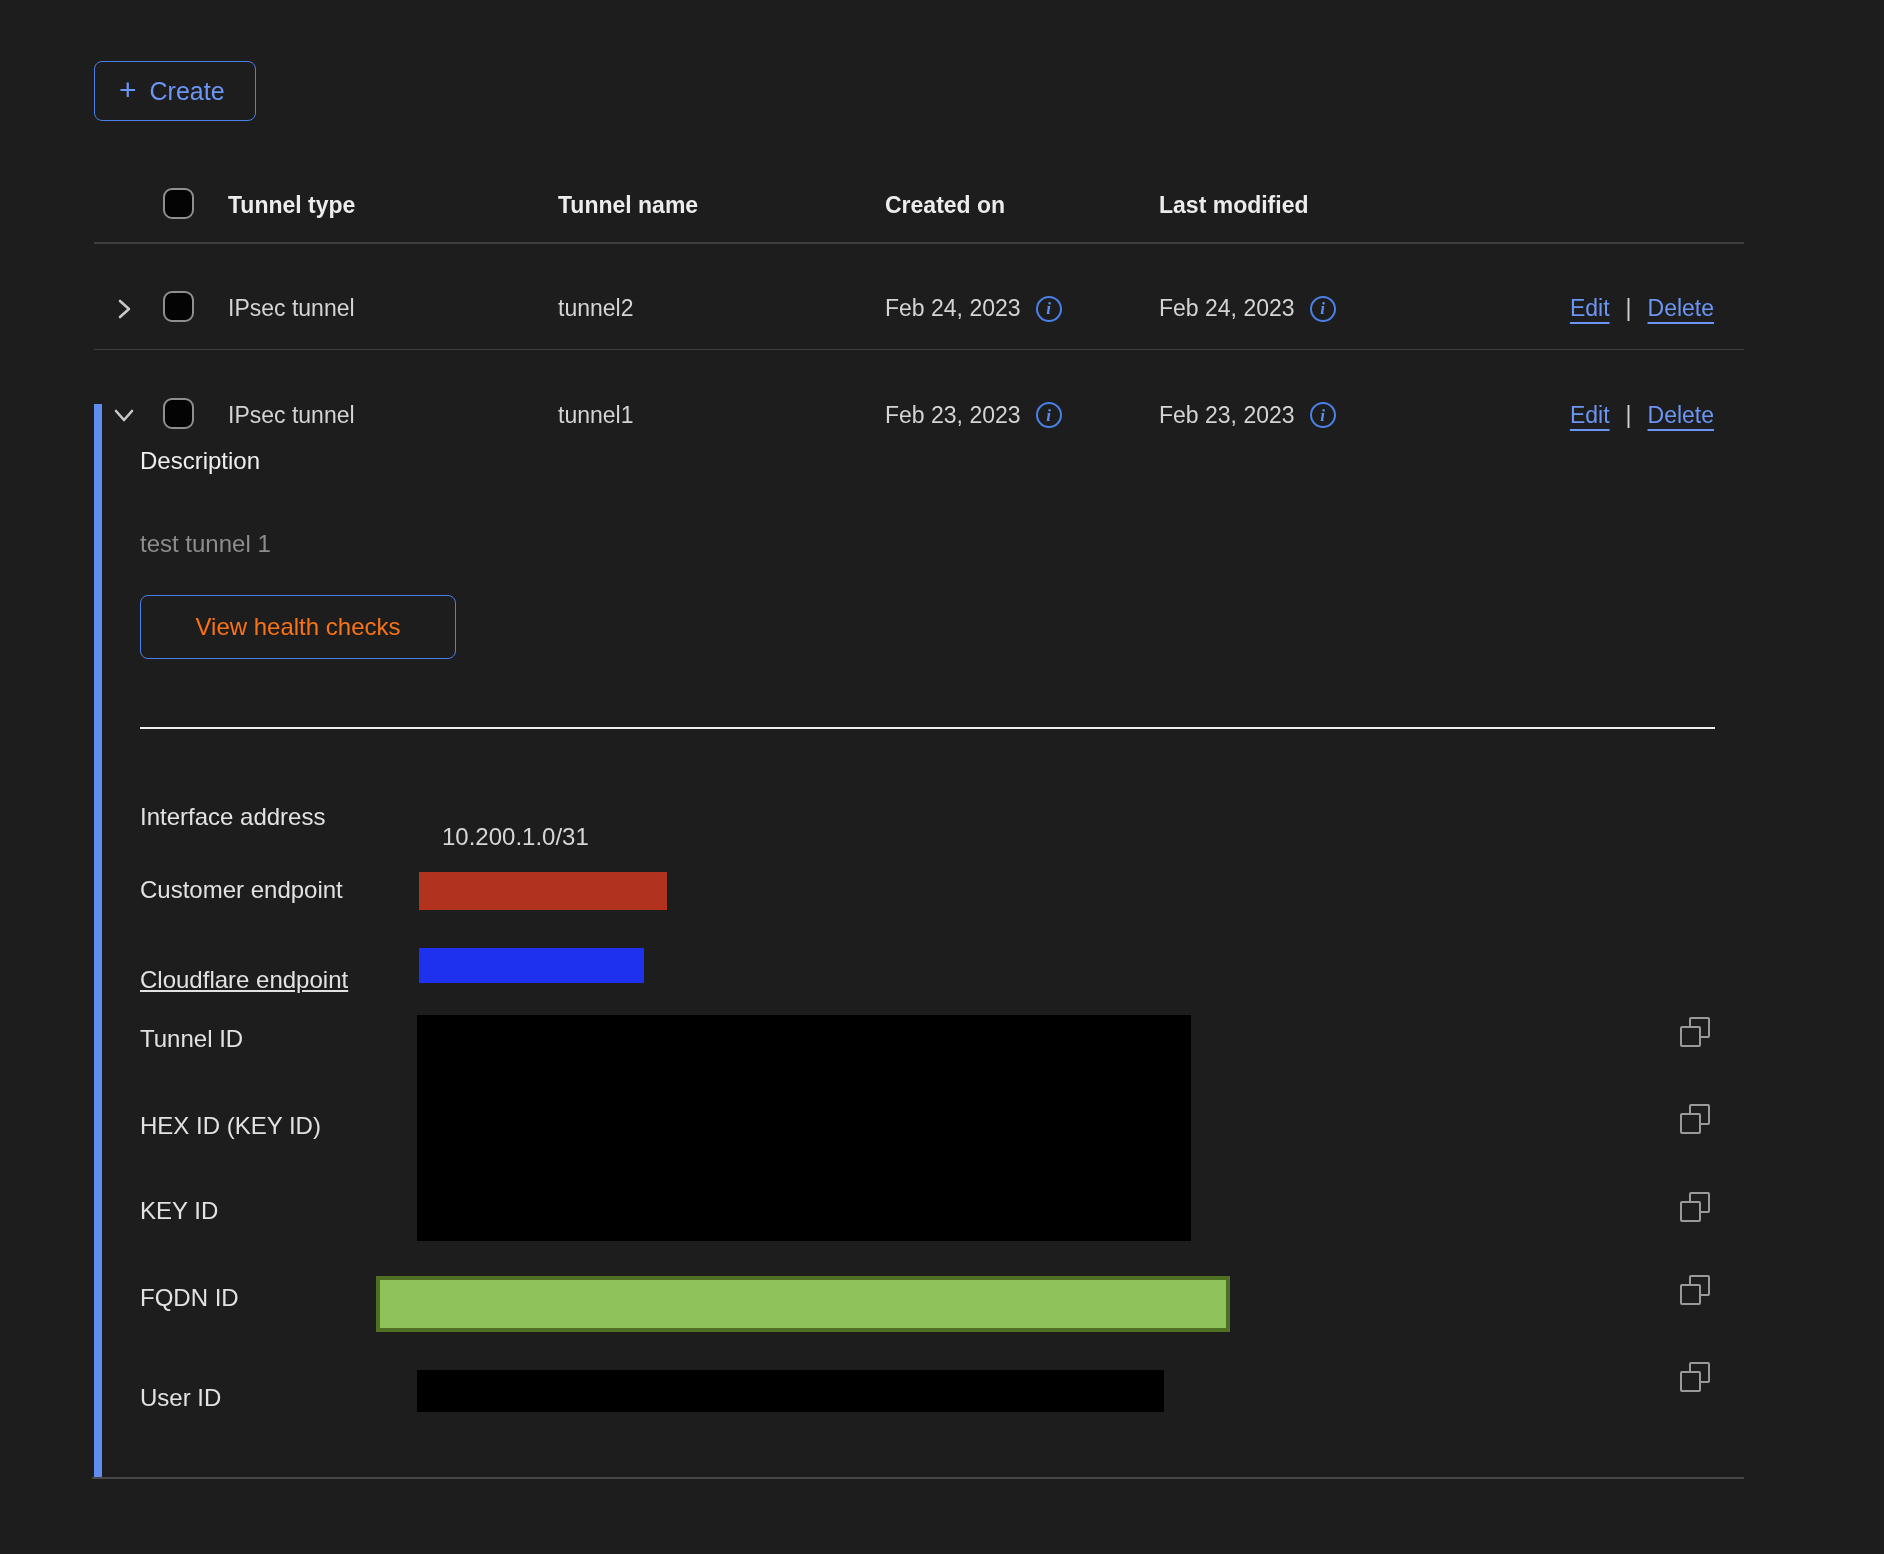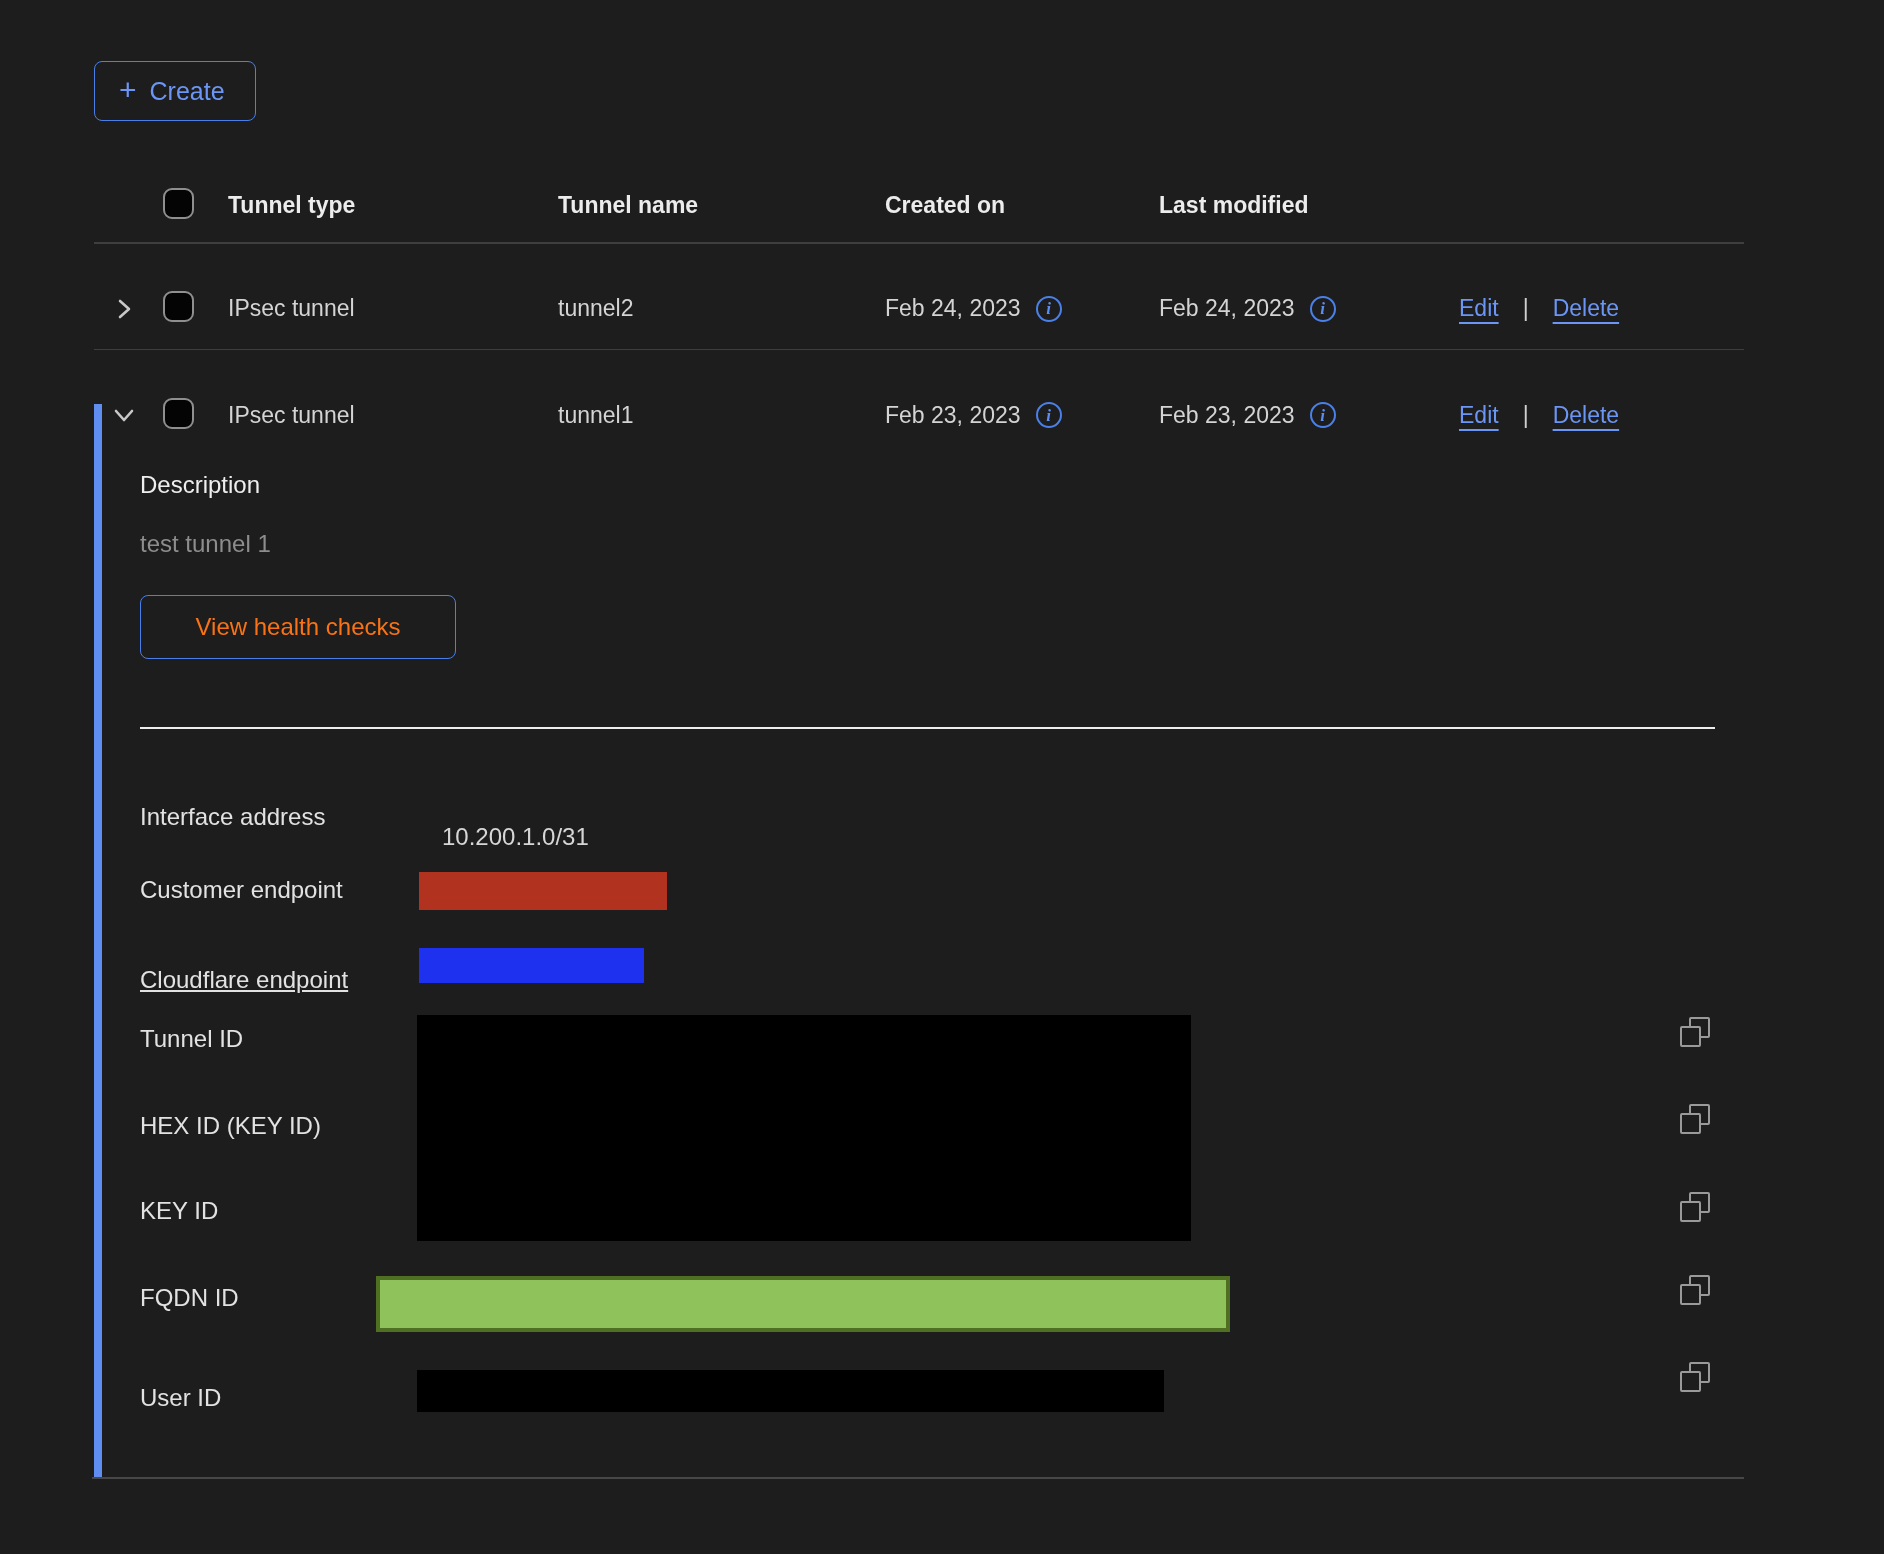--- a/index.html
+++ b/index.html
@@ -21,21 +21,21 @@
     display:grid;
     grid-template-columns: 53px 65px 330px 327px 274px 300px 1fr;
     align-items:center; padding-left:16px; padding-right:30px;
   }
   .tr.head { height:74px; }
   .tr.body { height:80px;margin-top:25px; }
   .divider { height:1.5px; background:#3e3e3e; width:100%; }
   .th { font-size:23px; font-weight:700; color:#ececec; }
   .td { font-size:23px; color:#d4d4d4; }
   .cell-date { display:flex; align-items:center; gap:15px; }
-  .actions { display:flex; align-items:center; gap:24px; justify-content:flex-start; }
+  .actions { display:flex; align-items:center; gap:16px; justify-content:flex-end; }
   .link { color:#6c96f5; font-size:23px; text-decoration:underline; text-underline-offset:6px; text-decoration-thickness:1.5px; cursor:pointer; }
   .sep { color:#d0d0d0; font-size:23px; }
 
   .checkbox {
     width:31px; height:31px; border:2px solid #8f8f8f; border-radius:9px;
     background:#040404; display:inline-block; cursor:pointer;
   }
   .expander { display:flex; align-items:center; justify-content:flex-start; cursor:pointer; }
   .expander svg { display:block; }
 
@@ -148,21 +148,21 @@
         <span class="link">Edit</span>
         <span class="sep">|</span>
         <span class="link">Delete</span>
       </div>
     </div>
 
   </div>
 
   <div class="panel">
 
-    <div class="abs label strong" style="left:38px; top:43px;margin-top:24px;">Description</div>
+    <div class="abs label strong" style="left:38px; top:43px;">Description</div>
     <div class="abs muted" style="left:38px; top:126px;">test tunnel 1</div>
 
     <button class="health-btn">View health checks</button>
 
     <div class="white-divider"></div>
 
     <div class="abs label" style="left:38px; top:399px;">Interface address</div>
     <div class="abs value" style="left:340px; top:399px;">10.200.1.0/31</div>
 
     <div class="abs label" style="left:38px; top:472px;">Customer endpoint</div>

